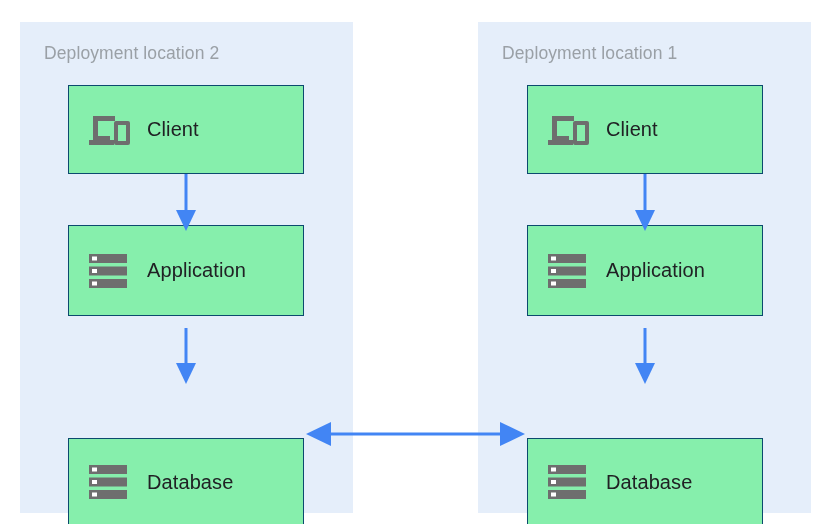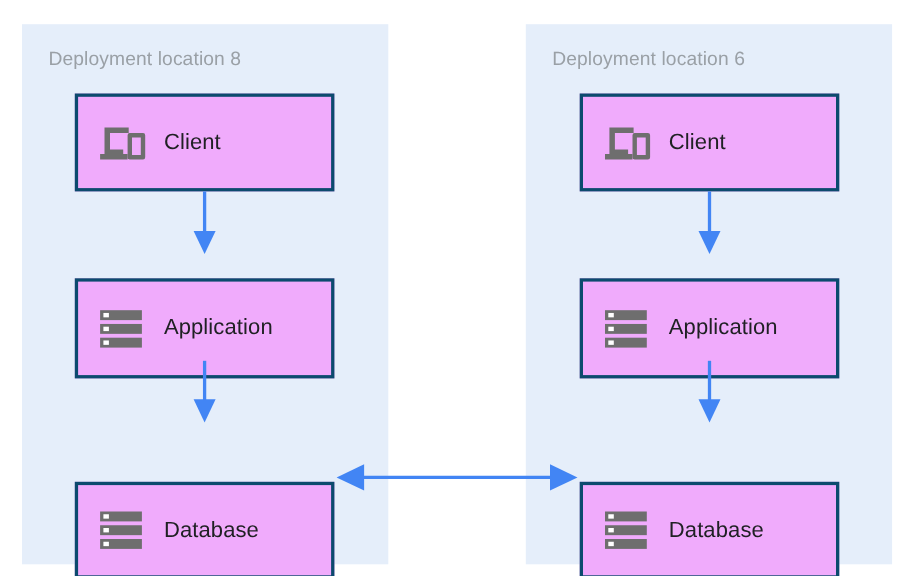--- a/index.html
+++ b/index.html
@@ -39,22 +39,22 @@
     font-size: 17.5px;
     line-height: 22px;
     color: #9aa0a6;
     white-space: nowrap;
     letter-spacing: 0.1px;
   }
 
   
   .node {
     position: absolute;
-    background: #f0abfc;
-    border: 3px solid #0c4a6e;
+    background: #86efac;
+    border: 1px solid #0c4a6e;
     box-sizing: border-box;
     display: flex;
     align-items: center;
     padding-left: 18px;
   }
   .node .label {
     font-size: 20px;
     color: #202124;
     white-space: nowrap;
     margin-left: 16px;
@@ -69,44 +69,44 @@
 
   
   .node.client { width: 236px; height: 89px; }
   .node.app    { width: 236px; height: 91px; }
   .node.db     { width: 236px; height: 88px; margin-top: 48px; }
 
   .col-left  .node { left: 68px; }
   .col-right .node { left: 527px; }
 
   .node.client { top: 85px;  }
-  .node.app    { top: 253px; align-items: center; }
+  .node.app    { top: 225px; align-items: center; }
   .node.db     { top: 390px; }
 
   
   #arrows {
     position: absolute;
     left: 0;
     top: 0;
     width: 834px;
     height: 524px;
     pointer-events: none;
   }
 </style>
 </head>
 <body>
 
 <div id="diagram">
 
   <div class="zone left">
-    <div class="zone-title">Deployment location 8</div>
+    <div class="zone-title">Deployment location 2</div>
   </div>
 
   <div class="zone right">
-    <div class="zone-title">Deployment location 6</div>
+    <div class="zone-title">Deployment location 1</div>
   </div>
 
   <div class="col-left">
 
     <div class="node client">
       <span class="icon">
         <svg viewBox="0 0 44 40" width="44" height="40" aria-hidden="true">
 
           <path d="M6 6 h22 v5 H11 v15 h12 v5 H6 Z" fill="#6e6e6e"></path>
 

